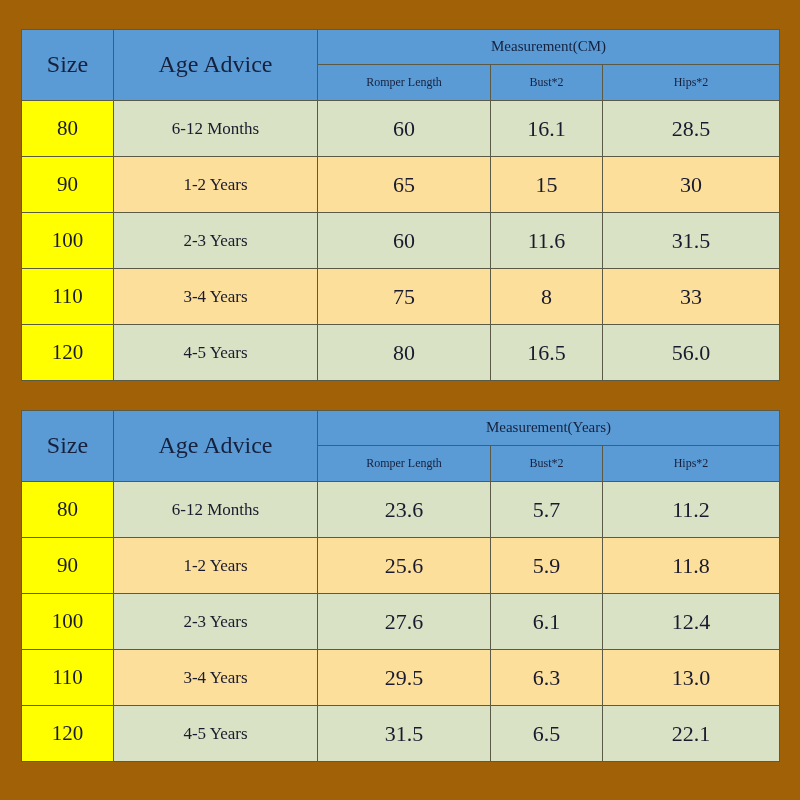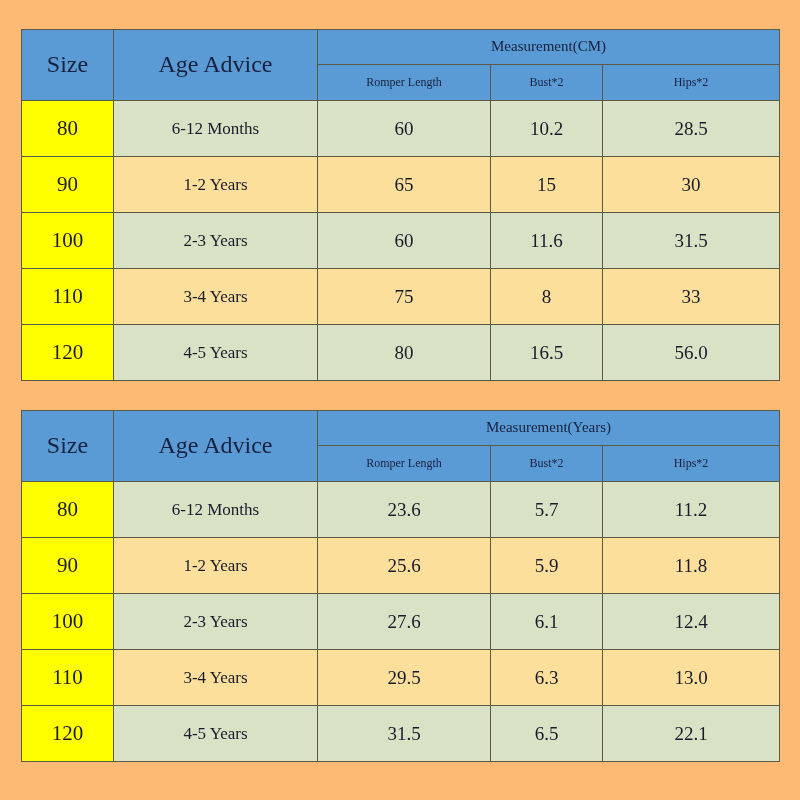--- a/index.html
+++ b/index.html
@@ -12,21 +12,21 @@
   }
   body {
     font-family: "Liberation Serif", "DejaVu Serif", serif;
     color: #1a1a2e;
   }
 
   .page {
     position: relative;
     width: 800px;
     height: 800px;
-    background: #fdba74;
+    background: #a16207;
     box-sizing: border-box;
   }
 
   .size-table {
     position: absolute;
     left: 21px;
     width: 758px;
     border-collapse: collapse;
     table-layout: fixed;
     background: #ffffff;
@@ -80,21 +80,21 @@
   }
   .row-green td { background: #d9e2c4; }
   .row-orange td { background: #fbdf9b; }
   .row-green  td.cell-size,
   .row-orange td.cell-size { background: #ffff00; }
 
   .cell-text {
     font-size: 17px;
   }
   .cell-num {
-    font-size: 19px;
+    font-size: 22px;
   }
   tbody tr { height: 56px; }
 
   #table-in tbody tr { height: 56px; }
 </style>
 </head>
 <body>
 
 <div class="page">
 
@@ -116,21 +116,21 @@
         <th class="hdr hdr-sub">Romper Length</th>
         <th class="hdr hdr-sub">Bust*2</th>
         <th class="hdr hdr-sub">Hips*2</th>
       </tr>
     </thead>
     <tbody>
         <tr class="row-green">
           <td class="cell-size">80</td>
           <td class="cell-text">6-12 Months</td>
           <td class="cell-num">60</td>
-          <td class="cell-num">10.2</td>
+          <td class="cell-num">16.1</td>
           <td class="cell-num">28.5</td>
         </tr>
         <tr class="row-orange">
           <td class="cell-size">90</td>
           <td class="cell-text">1-2 Years</td>
           <td class="cell-num">65</td>
           <td class="cell-num">15</td>
           <td class="cell-num">30</td>
         </tr>
         <tr class="row-green">

